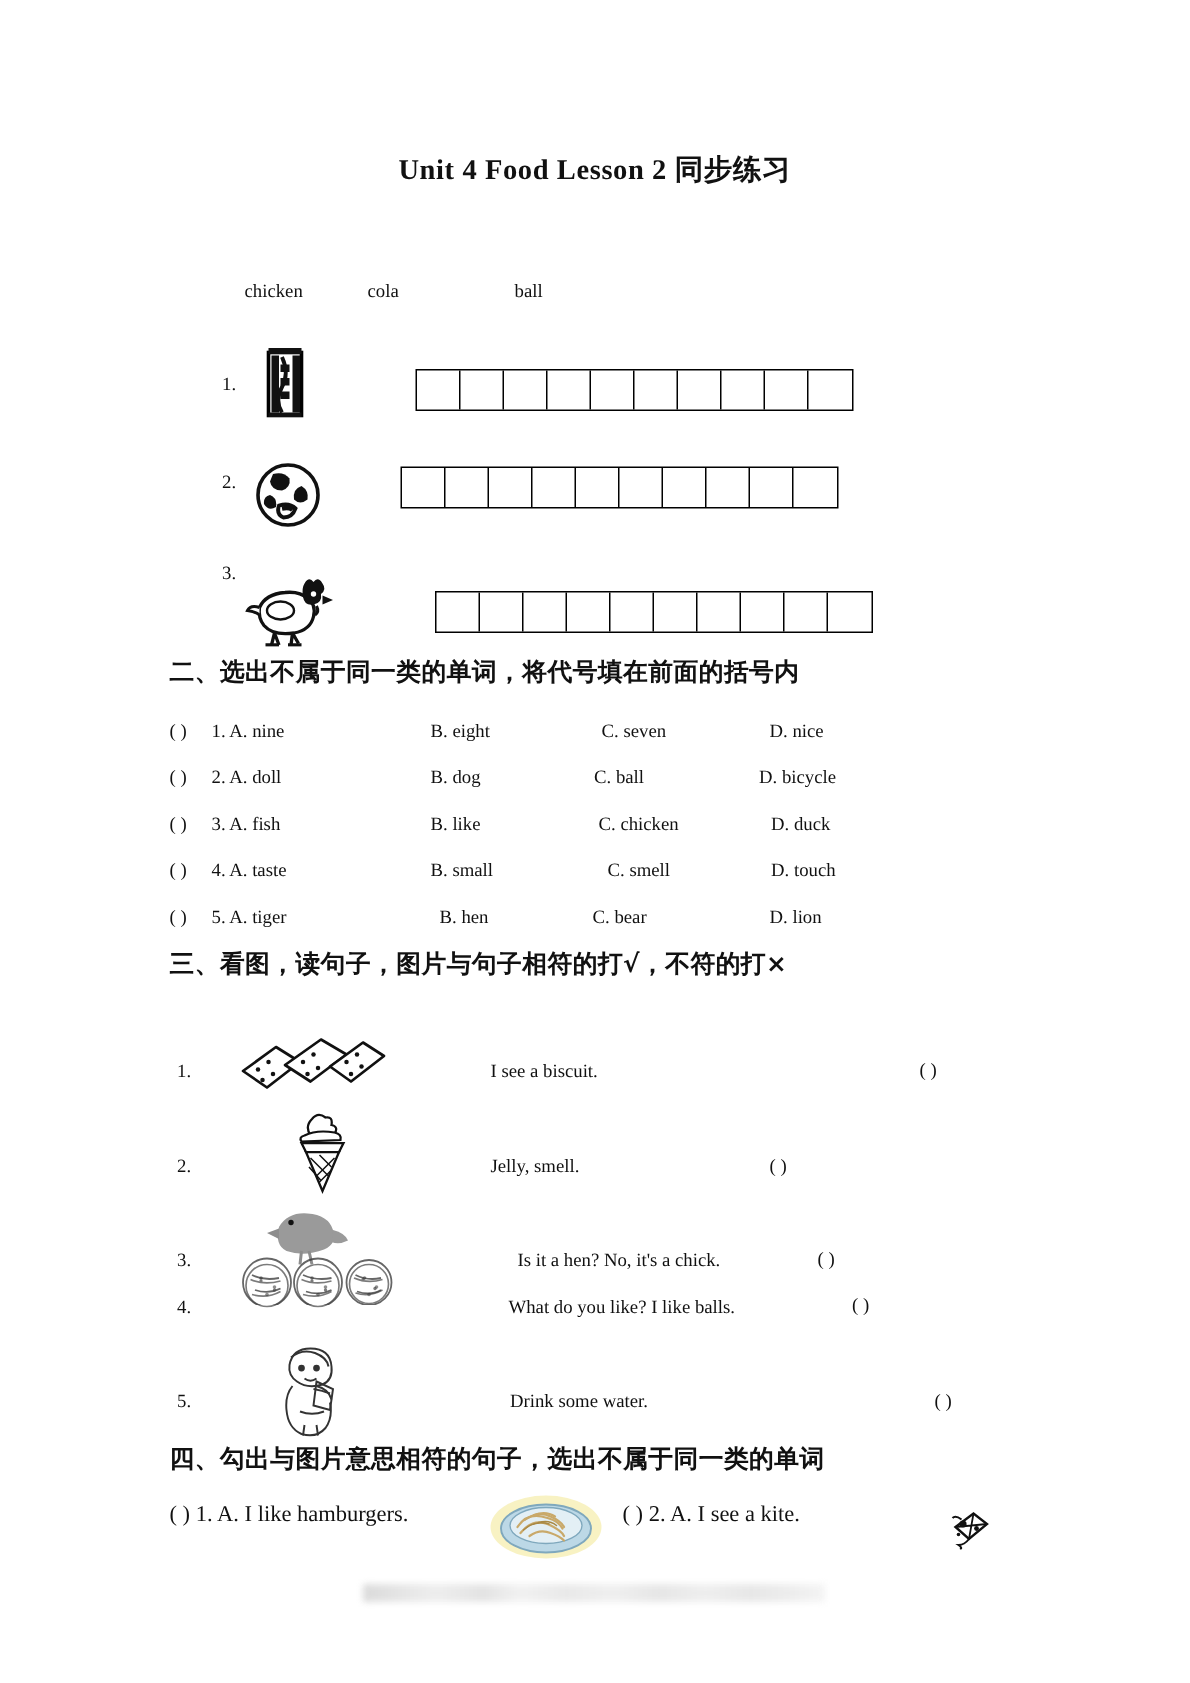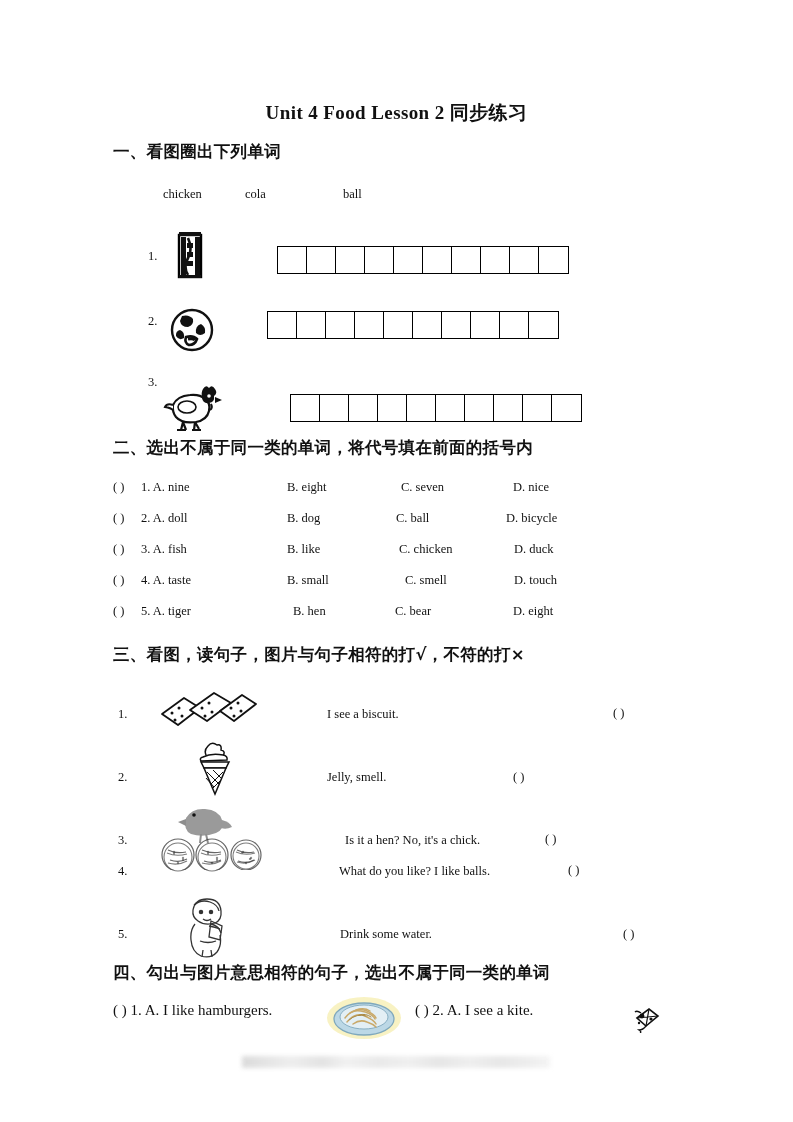--- a/index.html
+++ b/index.html
@@ -38,21 +38,21 @@
     position: absolute;
     font-family: "DejaVu Sans", sans-serif;
     font-size: 16.5px;
     font-weight: bold;
     color: #111;
     white-space: nowrap;
     letter-spacing: 0.3px;
   }
   #sec1-head { left: 113px; top: 141px; }
   #sec2-head { left: 113px; top: 437px; }
-  #sec3-head { left: 113px; top: 632px; margin-top: 12px; }
+  #sec3-head { left: 113px; top: 632px; }
   #sec4-head { left: 113px; top: 962px; }
 
   
   .wordbank { position: absolute; top: 187px; font-size: 12.5px; font-family: Liberation Serif, serif; }
   #wb-0 { left: 163px; }
   #wb-1 { left: 245px; }
   #wb-2 { left: 343px; }
 
   
   .s1-num {
@@ -157,21 +157,20 @@
 
   svg { display: block; }
 </style>
 </head>
 <body>
 
 <div class="page">
 
   <div class="doc-title">Unit 4 Food Lesson 2 同步练习</div>
 
-  <div class="sec-head" id="sec1-head">一、看图圈出下列单词</div>
 
   <div class="wordbank" id="wb-0">chicken</div>
   <div class="wordbank" id="wb-1">cola</div>
   <div class="wordbank" id="wb-2">ball</div>
 
   <div class="s1-num" id="s1r1-num">1.</div>
   <div class="s1-pic" id="s1r1-pic">
     <svg width="40" height="52" viewBox="0 0 40 52">
       <rect x="9" y="5" width="22" height="42" fill="#ffffff" stroke="#000" stroke-width="2.4"></rect>
       <rect x="9" y="2" width="22" height="4" fill="#111"></rect>
@@ -281,21 +280,21 @@
     <span class="opB" style="left:174px">B. small</span>
     <span class="opC" style="left:292px">C. smell</span>
     <span class="opD" style="left:401px">D. touch</span>
   </div>
 
   <div class="q2row" id="q2-4">
     <span class="brk">(        )</span>
     <span class="qn"><span>5.</span> <span>A. tiger</span></span>
     <span class="opB" style="left:180px">B. hen</span>
     <span class="opC" style="left:282px">C. bear</span>
-    <span class="opD" style="left:400px">D. eight</span>
+    <span class="opD" style="left:400px">D. lion</span>
   </div>
 
   <div class="sec-head" id="sec3-head">三、看图，读句子，图片与句子相符的打√，不符的打×</div>
 
   <div class="q3num" id="q3-0-num">1.</div>
   <div class="q3pic" id="q3-0-pic">
     <svg width="100" height="46" viewBox="0 0 100 46">
       <g fill="#fff" stroke="#111" stroke-width="1.8" stroke-linejoin="round">
         <path d="M4 28 l22 -16 l16 10 l-22 17 z"></path>
         <path d="M32 24 l24 -17 l17 10 l-24 18 z"></path>

